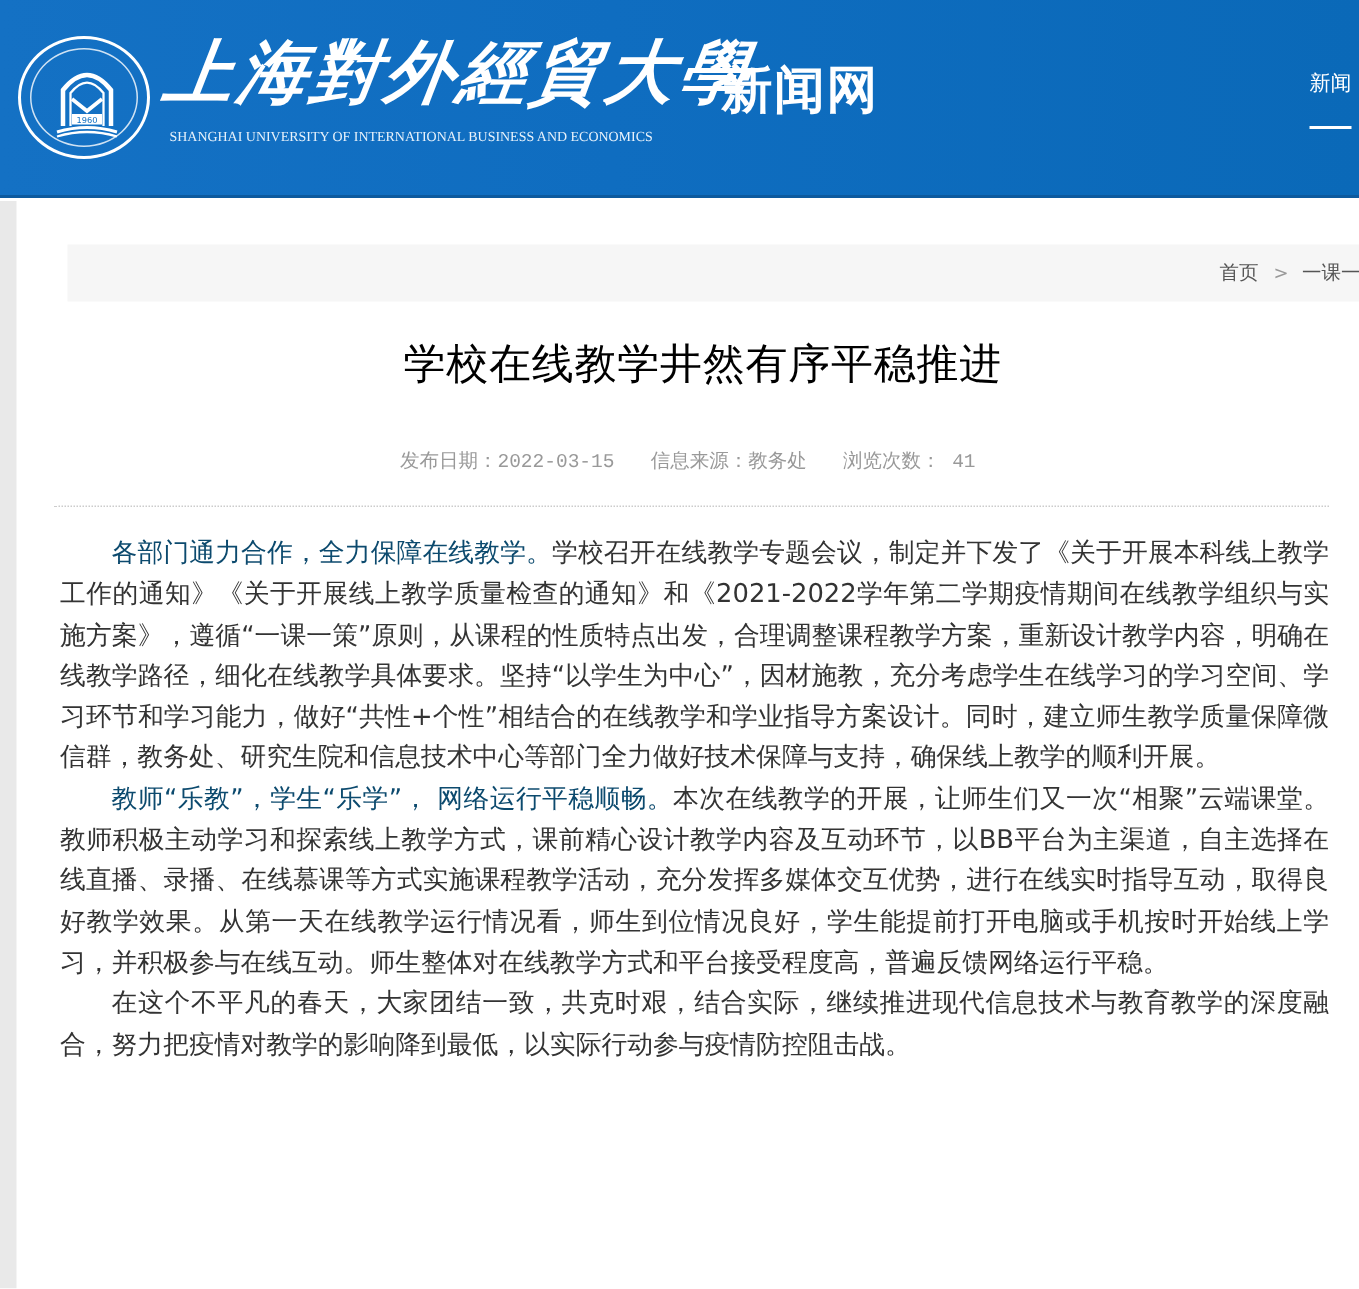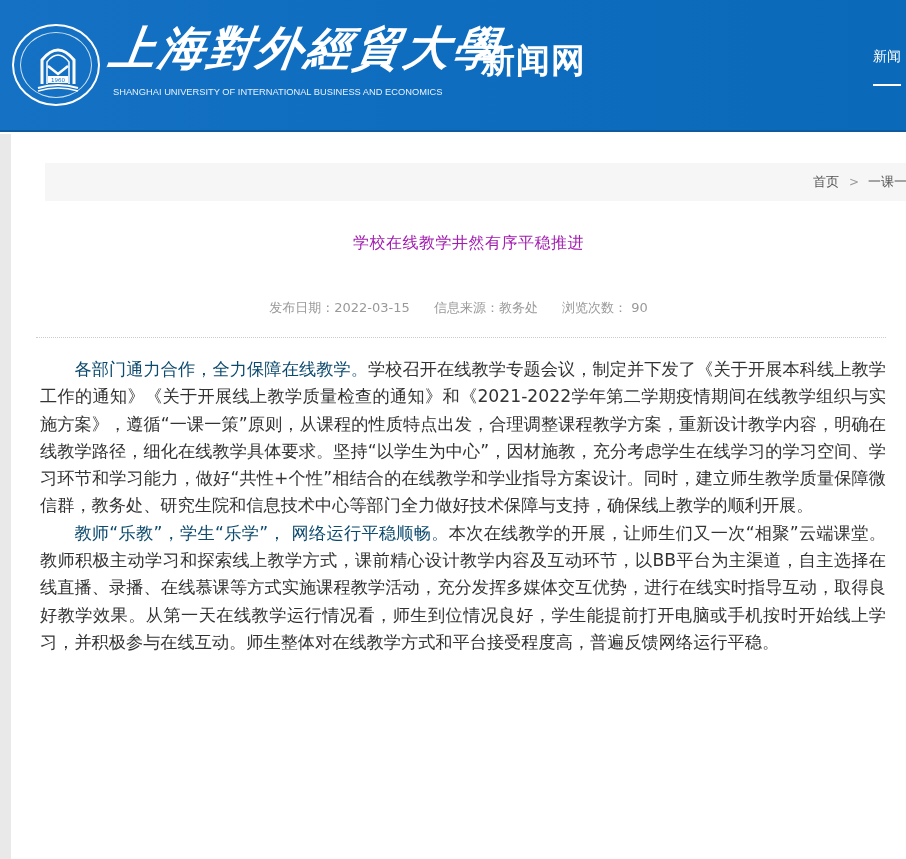--- a/index.html
+++ b/index.html
@@ -23,21 +23,21 @@
     .logo-seal svg { position: absolute; left: 0; top: 0; }
     .logo-cn {
       position: absolute; left: 110px; top: 18px; height: 60px;
       font-family: "DejaVu Serif", "Liberation Serif", serif;
       font-size: 46px; font-style: italic; font-weight: bold;
       color: #ffffff; letter-spacing: 3px; line-height: 60px;
       transform: skewX(-8deg);
     }
     .logo-en {
       position: absolute; left: 113px; top: 87px;
-      font-family: Liberation Sans, sans-serif;
+      font-family: Liberation Serif, serif;
       font-size: 9.3px; color: #e8f2fb; letter-spacing: 0px; white-space: nowrap;
     }
     .site-name {
       position: absolute; left: 481px; top: 38px;
       font-family: "DejaVu Sans", sans-serif; font-weight: bold;
       font-size: 34px; color: #ffffff; letter-spacing: 1px; line-height: 44px;
     }
     .nav-item {
       position: absolute; left: 873px; top: 46px;
       font-size: 14px; color: #ffffff; white-space: nowrap; line-height: 20px;
@@ -55,27 +55,27 @@
       position: absolute; left: 45px; top: 163px; width: 875px; height: 38px;
       background: #f6f6f6; display: flex; align-items: center; padding-left: 20px;
       font-size: 13px; color: #555555; justify-content: flex-end;
     }
     .breadcrumb .sep { margin: 0 9px 0 10px; color: #999999; font-size: 12px; }
     .breadcrumb a { color: #555555; text-decoration: none; }
 
     
     .article-title {
       position: absolute; left: 31px; top: 225px; width: 875px; text-align: center;
-      font-size: 16px; color: #a21caf; line-height: 36px; letter-spacing: 0.5px;
+      font-size: 28px; color: #000000; line-height: 36px; letter-spacing: 0.5px;
     }
     .article-meta {
       position: absolute; left: 31px; top: 298px; width: 855px; text-align: center;
       font-size: 13px; color: #999999; line-height: 20px;
     }
-    .article-meta span.item { margin: 0 10px; }
+    .article-meta span.item { margin: 0 10px; font-family: Liberation Mono, monospace; }
     .meta-divider {
       position: absolute; left: 36px; top: 337px; width: 850px; height: 0;
       border-top: 1px dotted #cccccc;
     }
 
     
     .article-body {
       position: absolute; left: 40px; top: 356px; width: 846px;
       font-size: 17.2px; color: #333333; line-height: 27.3px;
       text-align: justify;
@@ -112,20 +112,21 @@
   <a href="#">首页</a>
   <span class="sep">&gt;</span>
   <a href="#">一课一策</a>
 </div>
 
 <h1 class="article-title" style="font-weight:normal;">学校在线教学井然有序平稳推进</h1>
 
 <div class="article-meta">
   <span class="item"><span>发布日期：</span><span>2022-03-15</span></span>
   <span class="item"><span>信息来源：</span><span>教务处</span></span>
-  <span class="item"><span>浏览次数：</span> <span>90</span></span>
+  <span class="item"><span>浏览次数：</span> <span>41</span></span>
 </div>
 <div class="meta-divider"></div>
 
 <div class="article-body">
   <p><b>各部门通力合作，全力保障在线教学。</b><span>学校召开在线教学专题会议，制定并下发了《关于开展本科线上教学工作的通知》《关于开展线上教学质量检查的通知》和《2021-2022学年第二学期疫情期间在线教学组织与实施方案》，遵循“一课一策”原则，从课程的性质特点出发，合理调整课程教学方案，重新设计教学内容，明确在线教学路径，细化在线教学具体要求。坚持“以学生为中心”，因材施教，充分考虑学生在线学习的学习空间、学习环节和学习能力，做好“共性+个性”相结合的在线教学和学业指导方案设计。同时，建立师生教学质量保障微信群，教务处、研究生院和信息技术中心等部门全力做好技术保障与支持，确保线上教学的顺利开展。</span></p>
   <p><b>教师“乐教”，学生“乐学”， 网络运行平稳顺畅。</b><span>本次在线教学的开展，让师生们又一次“相聚”云端课堂。教师积极主动学习和探索线上教学方式，课前精心设计教学内容及互动环节，以BB平台为主渠道，自主选择在线直播、录播、在线慕课等方式实施课程教学活动，充分发挥多媒体交互优势，进行在线实时指导互动，取得良好教学效果。从第一天在线教学运行情况看，师生到位情况良好，学生能提前打开电脑或手机按时开始线上学习，并积极参与在线互动。师生整体对在线教学方式和平台接受程度高，普遍反馈网络运行平稳。</span></p>
+  <p><span>在这个不平凡的春天，大家团结一致，共克时艰，结合实际，继续推进现代信息技术与教育教学的深度融合，努力把疫情对教学的影响降到最低，以实际行动参与疫情防控阻击战。</span></p>
 </div>
 
 </body></html>

